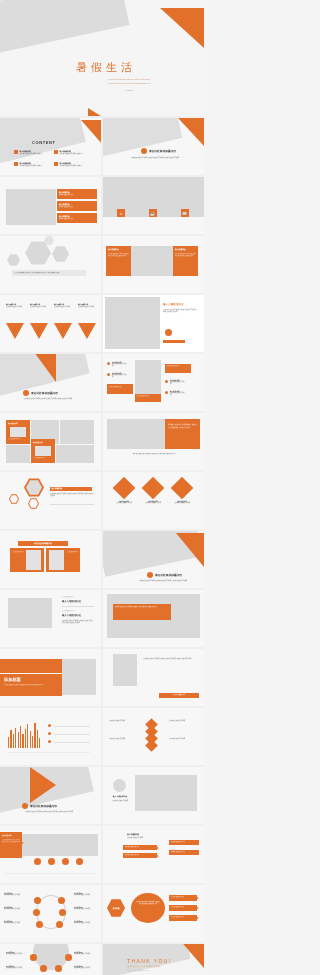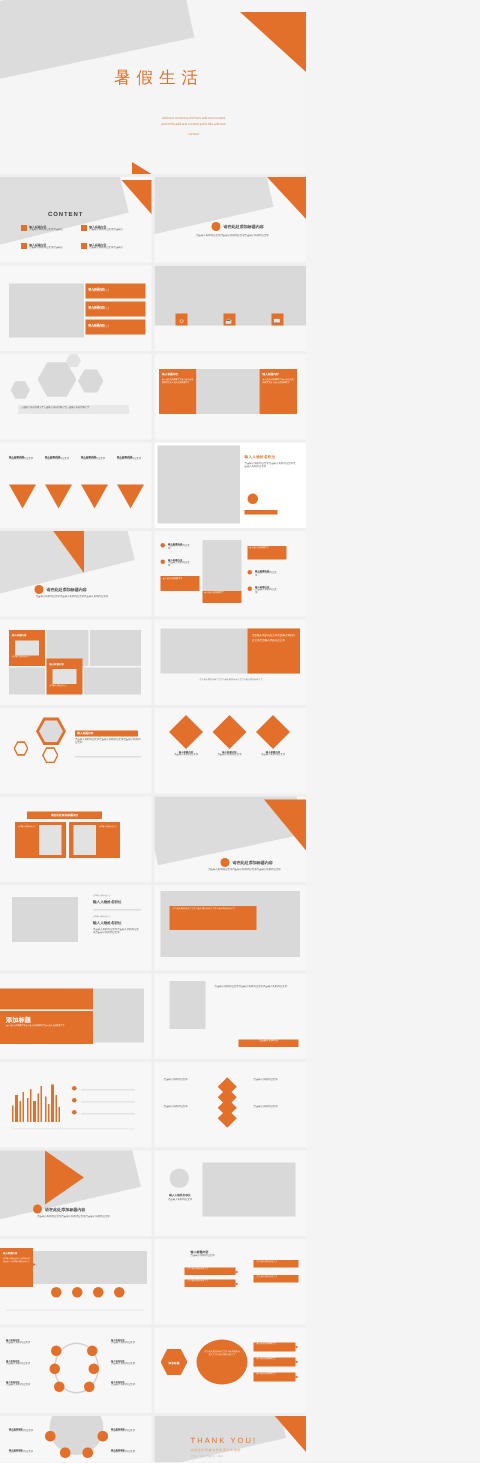--- a/index.html
+++ b/index.html
@@ -28,21 +28,21 @@
 </head>
 <body>
 
 <div id="deck">
 
   <div class="slide" style="left:0;top:0;width:204px;height:116px;background:#f5f5f5;">
     <div style="position:absolute;left:-20px;top:-10px;width:150px;height:90px;background:#dcdcdc;transform:rotate(-12deg);"></div>
     <div style="position:absolute;left:-40px;top:40px;width:210px;height:120px;background:#f5f5f5;transform:rotate(-12deg);"></div>
     <div class="tri" style="position:absolute;right:0;top:8px;border-left:44px solid transparent;border-top:40px solid #e2702a;"></div>
     <div class="tri" style="position:absolute;left:88px;bottom:-8px;border-right:26px solid transparent;border-bottom:16px solid #e2702a;"></div>
-    <div style="position:absolute;left:76px;top:44px;font-size:11px;color:#e2702a;letter-spacing:4px;font-family:'Liberation Serif',serif;">暑假生活</div>
+    <div style="position:absolute;left:76px;top:60px;font-size:11px;color:#e2702a;letter-spacing:4px;font-family:'Liberation Serif',serif;">暑假生活</div>
     <div style="position:absolute;left:84px;top:78px;width:90px;text-align:center;font-size:2.2px;color:#c98a60;">Add text content point here add text content</div>
     <div style="position:absolute;left:84px;top:82px;width:90px;text-align:center;font-size:2.2px;color:#c98a60;">point this add text content point this add text</div>
     <div style="position:absolute;left:84px;top:89px;width:90px;text-align:center;font-size:2.2px;color:#c98a60;">content</div>
   </div>
 
   <div class="slide" style="left:0;top:118px;width:101px;height:57px;">
     <div style="position:absolute;left:-14px;top:-8px;width:96px;height:44px;background:#dedede;transform:rotate(-14deg);"></div>
     <div class="tri" style="position:absolute;right:-2px;top:2px;border-right:0 solid transparent;border-left:22px solid transparent;border-top:25px solid #e2702a;"></div>
     <div class="hdk" style="position:absolute;left:32px;top:22px;font-size:4px;letter-spacing:.6px;color:#3a3a3a;">CONTENT</div>
     <div style="position:absolute;left:14px;top:32px;display:flex;gap:1.5px;">

